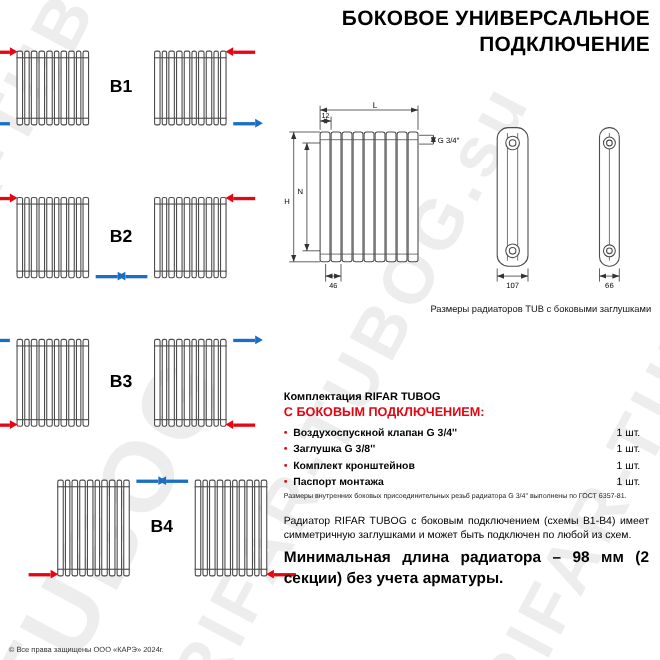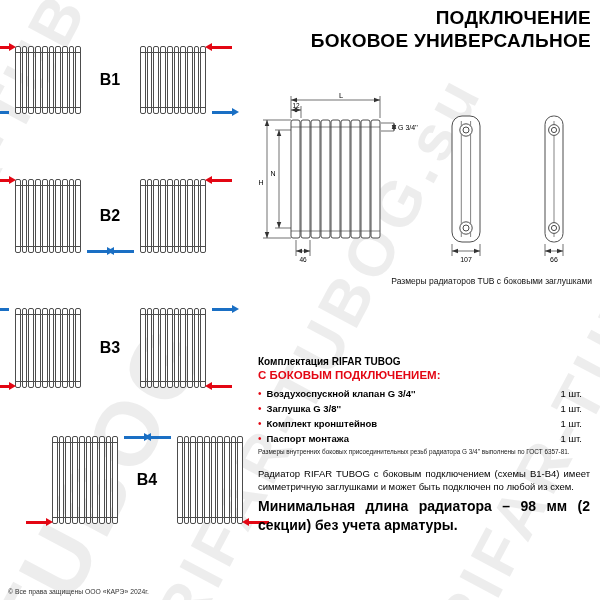--- a/index.html
+++ b/index.html
@@ -72,22 +72,22 @@
 <div class="page">
 
   <div class="watermark-layer">
       <span class="wm wm1">TUBOG</span>
       <span class="wm wm2">RIFAR-TUBOG.su</span>
       <span class="wm wm3">RIFAR-TUBOG.su</span>
       <span class="wm wm4">RIFAR-TUBOG.su</span>
     </div>
 
   <div class="title-block">
+    <div class="title-line">БОКОВОЕ УНИВЕРСАЛЬНОЕ</div>
     <div class="title-line">ПОДКЛЮЧЕНИЕ</div>
-    <div class="title-line">БОКОВОЕ УНИВЕРСАЛЬНОЕ</div>
   </div>
 
   <section class="schemes">
       <div class="scheme-row row1">
         <div class="rad-unit left">
           <div class="radiator">
             <i class="tube"></i>
             <i class="tube"></i>
             <i class="tube"></i>
             <i class="tube"></i>

